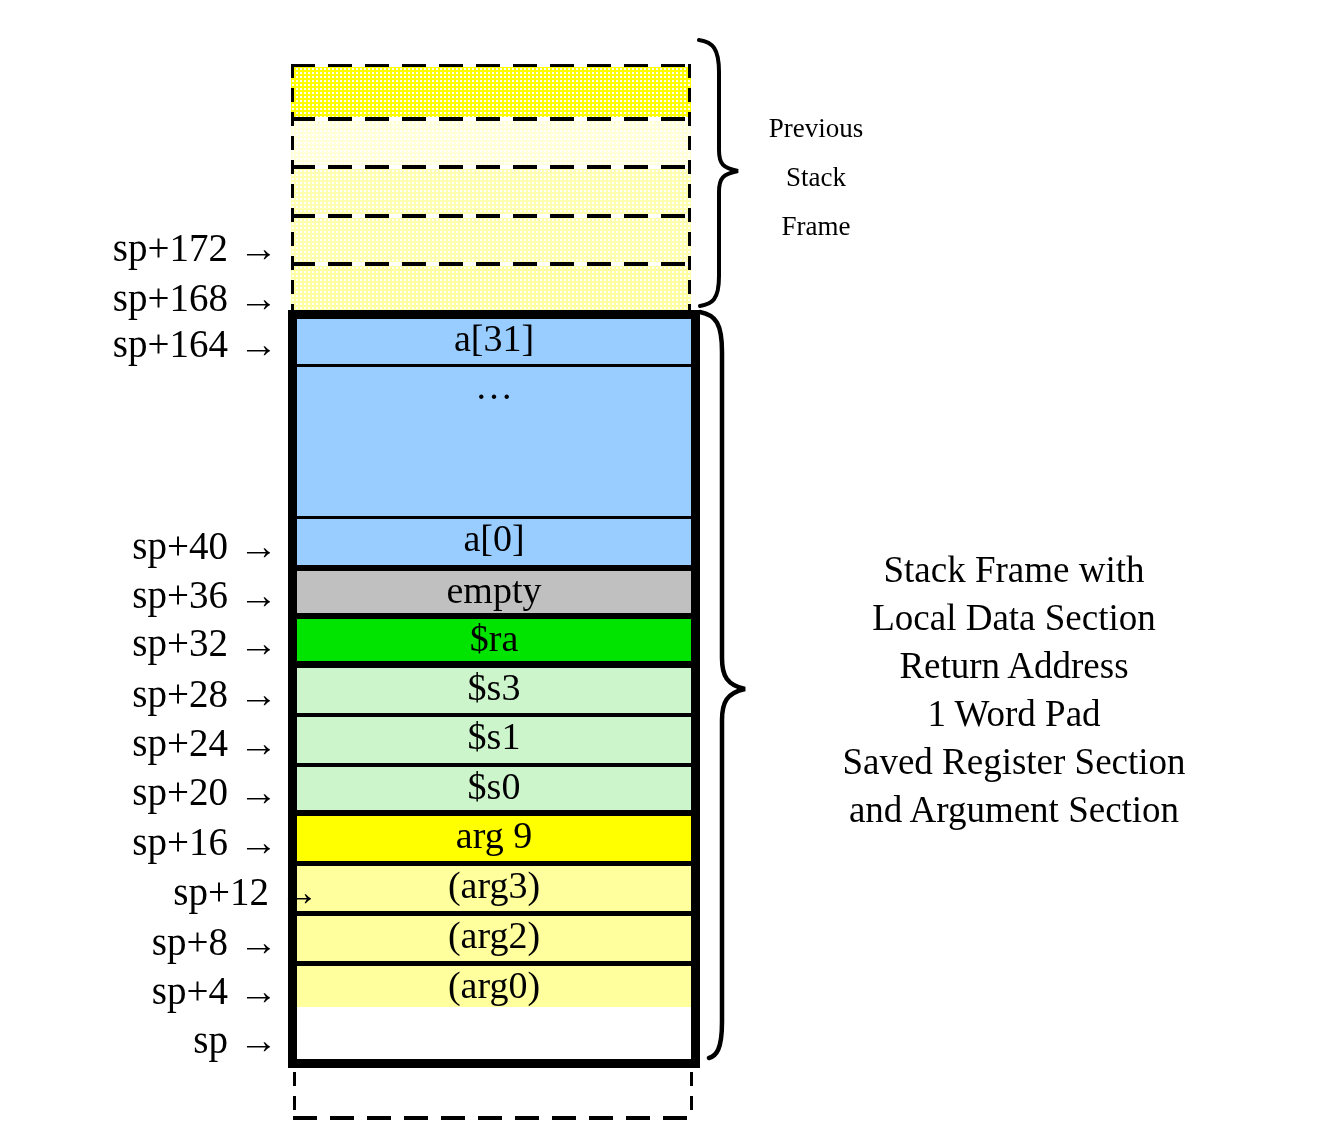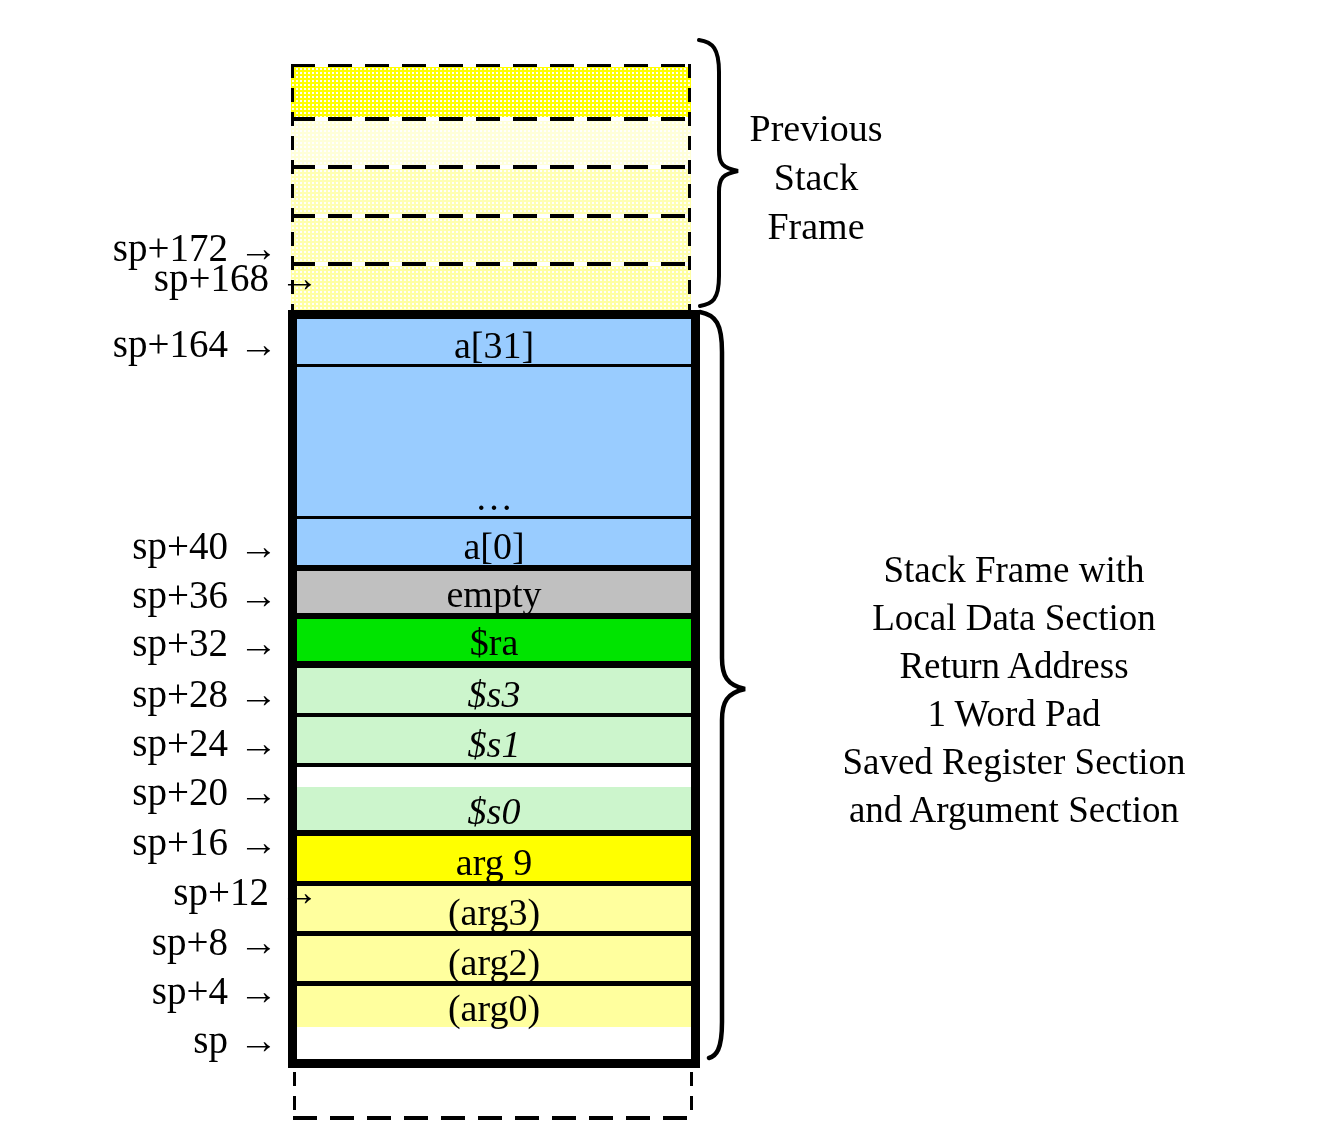--- a/index.html
+++ b/index.html
@@ -42,48 +42,48 @@
   
   .frame{
     position:absolute;left:288px;top:310px;width:412px;height:758px;
     border:9px solid var(--ink);
     box-sizing:border-box;
     display:flex;flex-direction:column;
   }
   .row{
     flex:0 0 auto;
     border-bottom:0 solid var(--ink);
-    display:flex;align-items:flex-end;justify-content:center;
+    display:flex;align-items:flex-start;justify-content:center;
     box-sizing:content-box;
   }
   .cell-label{font-size:38px;line-height:1;}
   .c-blue{background:var(--color-local-data);}
   .c-gray{background:var(--color-pad);}
   .c-green{background:var(--color-return);}
-  .c-palegreen{background:var(--color-saved);font-style:italic;}
+  .c-palegreen{background:var(--color-saved);}
   .c-yellow{background:var(--color-arg4);}
   .c-paleyellow{background:var(--color-args);}
 
   
   .bottom-box{position:absolute;left:293px;top:1072px;width:402px;height:48px;}
 
   
   .ptr{
     position:absolute;left:0;width:278px;height:52px;line-height:52px;
     text-align:right;font-size:39px;white-space:nowrap;
   }
   .ptr .arr{margin-left:11px;}
 
   
   .brace{position:absolute;}
 
   
   .caption{
     position:absolute;text-align:center;white-space:pre-line;
-    font-size:38px;line-height:49px;
+    font-size:27px;line-height:49px;
   }
   .caption.main{font-size:37px;line-height:48px;}
 </style>
 </head>
 <body>
 
 <div class="canvas">
 
   <div class="prev-box">
     <div class="hdash" style="top:0;"></div>
@@ -117,21 +117,21 @@
     </div>
     <div class="row c-green" style="height:42px;border-bottom-width:7px;">
       <span class="cell-label">$ra</span>
     </div>
     <div class="row c-palegreen" style="height:45px;border-bottom-width:4px;">
       <span class="cell-label">$s3</span>
     </div>
     <div class="row c-palegreen" style="height:46px;border-bottom-width:4px;">
       <span class="cell-label">$s1</span>
     </div>
-    <div class="row c-palegreen" style="height:43px;border-bottom-width:6px;margin-top:20px;">
+    <div class="row c-palegreen" style="height:43px;border-bottom-width:6px;">
       <span class="cell-label">$s0</span>
     </div>
     <div class="row c-yellow" style="height:45px;border-bottom-width:5px;">
       <span class="cell-label">arg 9</span>
     </div>
     <div class="row c-paleyellow" style="height:45px;border-bottom-width:5px;">
       <span class="cell-label">(arg3)</span>
     </div>
     <div class="row c-paleyellow" style="height:45px;border-bottom-width:5px;">
       <span class="cell-label">(arg2)</span>
@@ -141,21 +141,21 @@
     </div>
   </div>
 
   <div class="bottom-box">
     <div class="vdash" style="left:0;height:44px;"></div>
     <div class="vdash" style="right:2px;height:44px;"></div>
     <div class="hdash" style="top:44px;"></div>
   </div>
 
   <div class="ptr" style="top:222px;"><span>sp+172</span><span class="arr">→</span></div>
-  <div class="ptr" style="top:252px;padding-left:41px;"><span>sp+168</span><span class="arr">→</span></div>
+  <div class="ptr" style="top:272px;"><span>sp+168</span><span class="arr">→</span></div>
   <div class="ptr" style="top:318px;"><span>sp+164</span><span class="arr">→</span></div>
   <div class="ptr" style="top:520px;"><span>sp+40</span><span class="arr">→</span></div>
   <div class="ptr" style="top:569px;"><span>sp+36</span><span class="arr">→</span></div>
   <div class="ptr" style="top:617px;"><span>sp+32</span><span class="arr">→</span></div>
   <div class="ptr" style="top:668px;"><span>sp+28</span><span class="arr">→</span></div>
   <div class="ptr" style="top:717px;"><span>sp+24</span><span class="arr">→</span></div>
   <div class="ptr" style="top:766px;"><span>sp+20</span><span class="arr">→</span></div>
   <div class="ptr" style="top:816px;"><span>sp+16</span><span class="arr">→</span></div>
   <div class="ptr" style="top:866px;padding-left:41px;"><span>sp+12</span><span class="arr">→</span></div>
   <div class="ptr" style="top:916px;"><span>sp+8</span><span class="arr">→</span></div>

